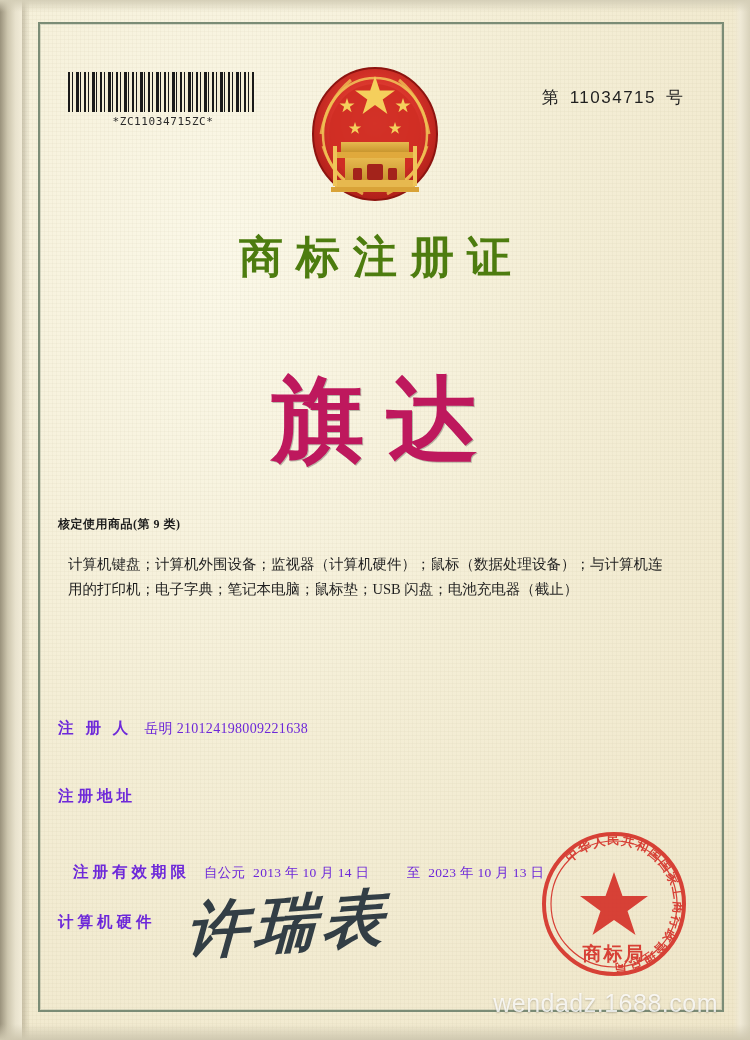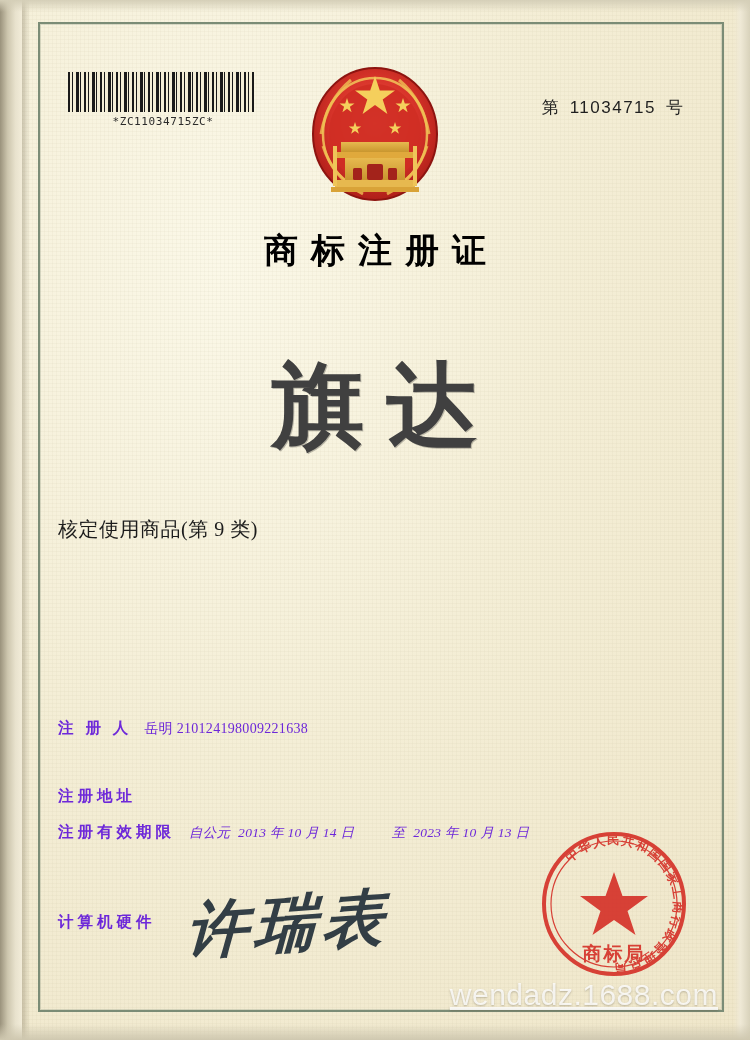--- a/index.html
+++ b/index.html
@@ -110,21 +110,21 @@
     font-family: "DejaVu Sans Mono", monospace;
     font-size: 11px;
     letter-spacing: 0.6px;
     color: #2b2b2b;
   }
 
   
   #serial-block {
     position: absolute;
     right: 66px;
-    top: 96px;
+    top: 86px;
     font-size: 17px;
     color: #1f1f1f;
     letter-spacing: 1px;
     white-space: nowrap;
   }
   #serial-block .sn-num {
     font-family: "Liberation Sans", sans-serif;
     letter-spacing: 1.5px;
     padding: 0 10px;
   }
@@ -138,50 +138,50 @@
     width: 168px;
     height: 168px;
   }
 
   
   #doc-title {
     position: absolute;
     left: 0; right: 0;
     top: 228px;
     text-align: center;
-    font-size: 34px;
+    font-size: 44px;
     font-weight: bold;
     letter-spacing: 13px;
     text-indent: 13px;
-    color: #000000;
+    color: #4d7c0f;
     font-family: "Liberation Serif", "DejaVu Serif", serif;
   }
 
   
   #trademark {
     position: absolute;
     left: 0; right: 0;
-    top: 344px;
+    top: 358px;
     text-align: center;
     font-size: 92px;
     font-weight: bold;
     letter-spacing: 22px;
     text-indent: 22px;
-    color: #404040;
+    color: #be185d;
     font-family: "DejaVu Serif", serif;
     text-shadow: 1px 1px 0 rgba(0,0,0,0.25);
   }
 
   
   #goods-heading {
     position: absolute;
     left: 58px;
     top: 516px;
-    font-size: 20px;
-    font-weight: normal;
+    font-size: 12px;
+    font-weight: bold;
     color: #1c1c1c;
     letter-spacing: 0.5px;
   }
   #goods-body {
     position: absolute;
     left: 68px;
     top: 552px;
     width: 600px;
     font-size: 14.5px;
     line-height: 25px;
@@ -205,24 +205,24 @@
     white-space: nowrap;
   }
   .field-value {
     font-size: 14px;
     margin-left: 12px;
     letter-spacing: 0.3px;
     white-space: nowrap;
   }
   #row-registrant { top: 718px; }
   #row-address    { top: 786px; }
-  #row-validity   { top: 822px; }
+  #row-validity   { top: 862px; margin-left: 15px; }
   #row-signature  { top: 912px; }
 
-  #row-validity .field-value { font-size: 13.5px; font-style: italic; }
+  #row-validity .field-value { font-size: 13.5px; }
   .validity-seg { padding: 0 2px; }
   .validity-gap { display: inline-block; width: 26px; }
 
   
   #signature-mark {
     position: absolute;
     left: 186px;
     top: 882px;
     font-size: 62px;
     color: #23303a;
@@ -241,27 +241,26 @@
     top: 824px;
     width: 160px;
     height: 160px;
   }
   #seal svg { display: block; }
 
   
   #watermark {
     position: absolute;
     right: 32px;
-    bottom: 28px;
-    font-size: 30px;
+    bottom: 22px;
+    font-size: 25px;
     color: rgba(255,255,255,0.82);
     font-family: "Liberation Sans", sans-serif;
     letter-spacing: 0.5px;
     text-shadow: 0 1px 2px rgba(90,80,60,0.35);
-    text-decoration: underline;
   }
 </style>
 </head>
 <body>
 
 <div id="certificate">
 
   <div id="paper-texture"></div>
   <div id="binding-edge"></div>
   <div id="binding-edge-2"></div>
@@ -324,20 +323,21 @@
         <rect x="42" y="96" width="4" height="40" fill="#efc559"></rect>
         <rect x="122" y="96" width="4" height="40" fill="#efc559"></rect>
       </svg>
     </div>
 
     <div id="doc-title">商标注册证</div>
 
     <div id="trademark">旗达</div>
 
     <div id="goods-heading">核定使用商品(第 9 类)</div>
+    <div id="goods-body">计算机键盘；计算机外围设备；监视器（计算机硬件）；鼠标（数据处理设备）；与计算机连用的打印机；电子字典；笔记本电脑；鼠标垫；USB 闪盘；电池充电器（截止）</div>
 
     <div class="field-row" id="row-registrant">
       <span class="field-label">注 册 人</span>
       <span class="field-value">岳明 210124198009221638</span>
     </div>
 
     <div class="field-row" id="row-address">
       <span class="field-label">注册地址</span>
     </div>
 

